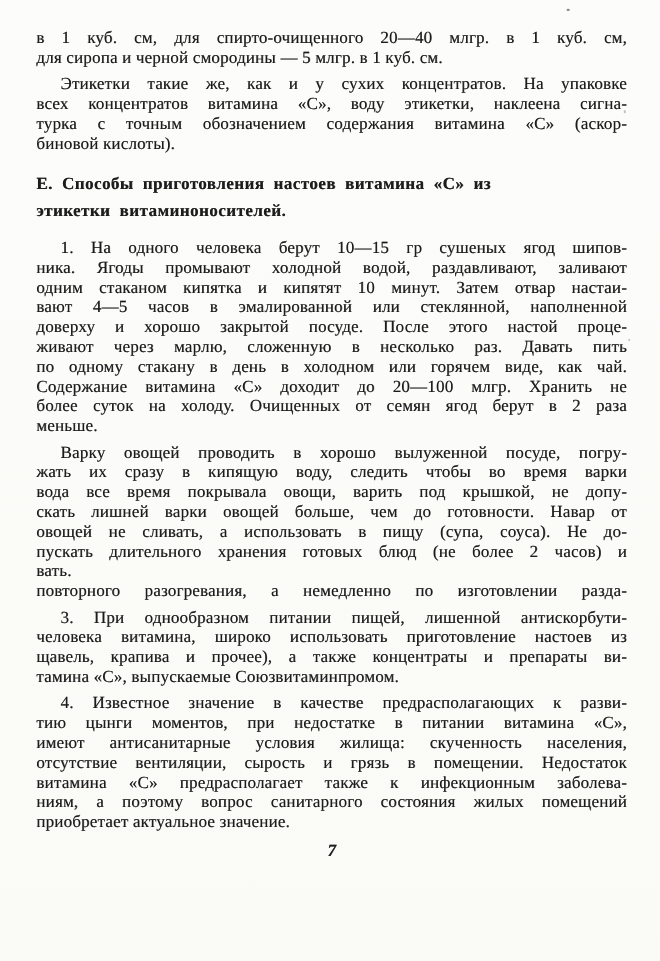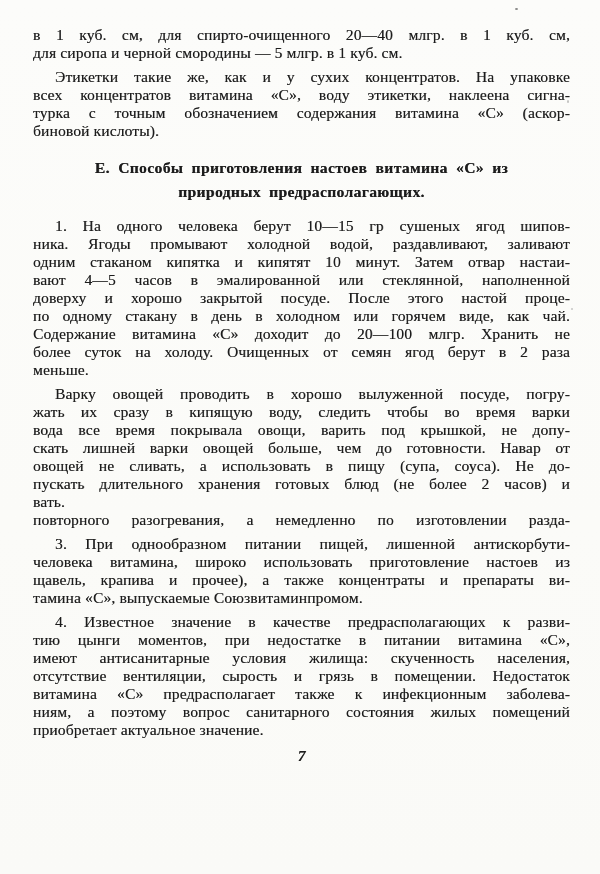--- a/index.html
+++ b/index.html
@@ -49,21 +49,21 @@
     margin: 16px 0 13px 0;
     text-align: center;
   }
 
   .heading-line {
     font-size: 15.5px;
     line-height: 24px;
     font-weight: bold;
     letter-spacing: 0.4px;
     word-spacing: 4px;
-    text-align: center;
+    text-align: left;
     text-shadow: 0.3px 0 0 rgba(20,20,20,0.7);
   }
 
   .page-number {
     margin-top: 8px;
     text-align: center;
     font-size: 15.5px;
     font-weight: bold;
     font-style: italic;
     text-shadow: 0.3px 0 0 rgba(20,20,20,0.6);
@@ -90,28 +90,29 @@
         <div class="line last-line">для сиропа и черной смородины — 5 млгр. в 1 куб. см.</div>
       </div>
       <div class="paragraph indent">
         <div class="line">Этикетки такие же, как и у сухих концентратов. На упаковке</div>
         <div class="line">всех концентратов витамина «С», воду этикетки, наклеена сигна-</div>
         <div class="line">турка с точным обозначением содержания витамина «С» (аскор-</div>
         <div class="line last-line">биновой кислоты).</div>
       </div>
       <div class="heading">
         <div class="heading-line">Е. Способы приготовления настоев витамина «С» из</div>
-        <div class="heading-line">природных предрасполагающих.</div>
+        <div class="heading-line">этикетки витаминоносителей.</div>
       </div>
       <div class="paragraph indent">
         <div class="line">1. На одного человека берут 10—15 гр сушеных ягод шипов-</div>
         <div class="line">ника. Ягоды промывают холодной водой, раздавливают, заливают</div>
         <div class="line">одним стаканом кипятка и кипятят 10 минут. Затем отвар настаи-</div>
         <div class="line">вают 4—5 часов в эмалированной или стеклянной, наполненной</div>
         <div class="line">доверху и хорошо закрытой посуде. После этого настой проце-</div>
+        <div class="line">живают через марлю, сложенную в несколько раз. Давать пить</div>
         <div class="line">по одному стакану в день в холодном или горячем виде, как чай.</div>
         <div class="line">Содержание витамина «С» доходит до 20—100 млгр. Хранить не</div>
         <div class="line">более суток на холоду. Очищенных от семян ягод берут в 2 раза</div>
         <div class="line last-line">меньше.</div>
       </div>
       <div class="paragraph indent">
         <div class="line">Варку овощей проводить в хорошо вылуженной посуде, погру-</div>
         <div class="line">жать их сразу в кипящую воду, следить чтобы во время варки</div>
         <div class="line">вода все время покрывала овощи, варить под крышкой, не допу-</div>
         <div class="line">скать лишней варки овощей больше, чем до готовности. Навар от</div>

